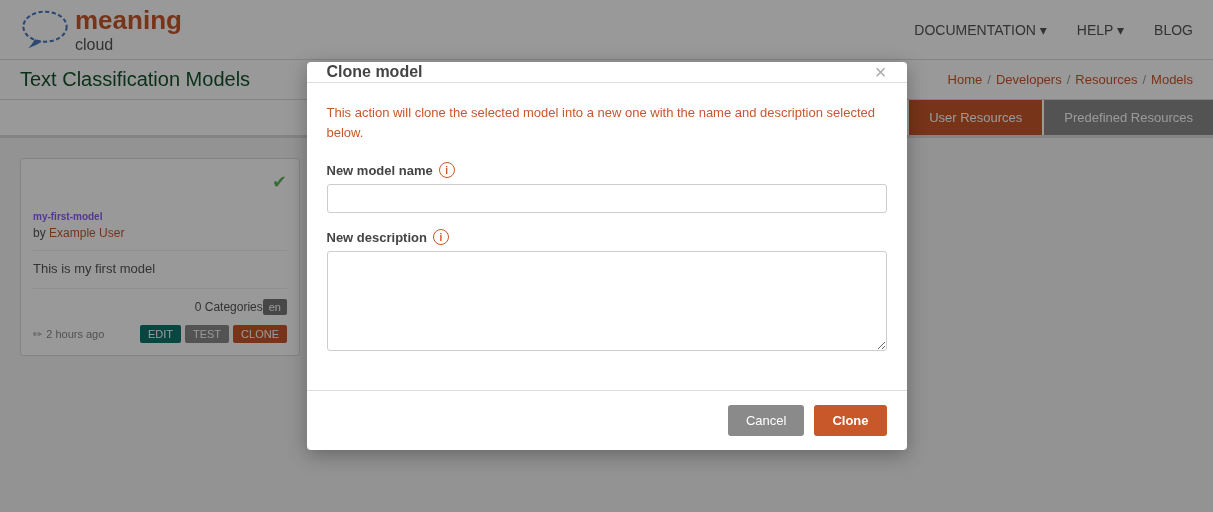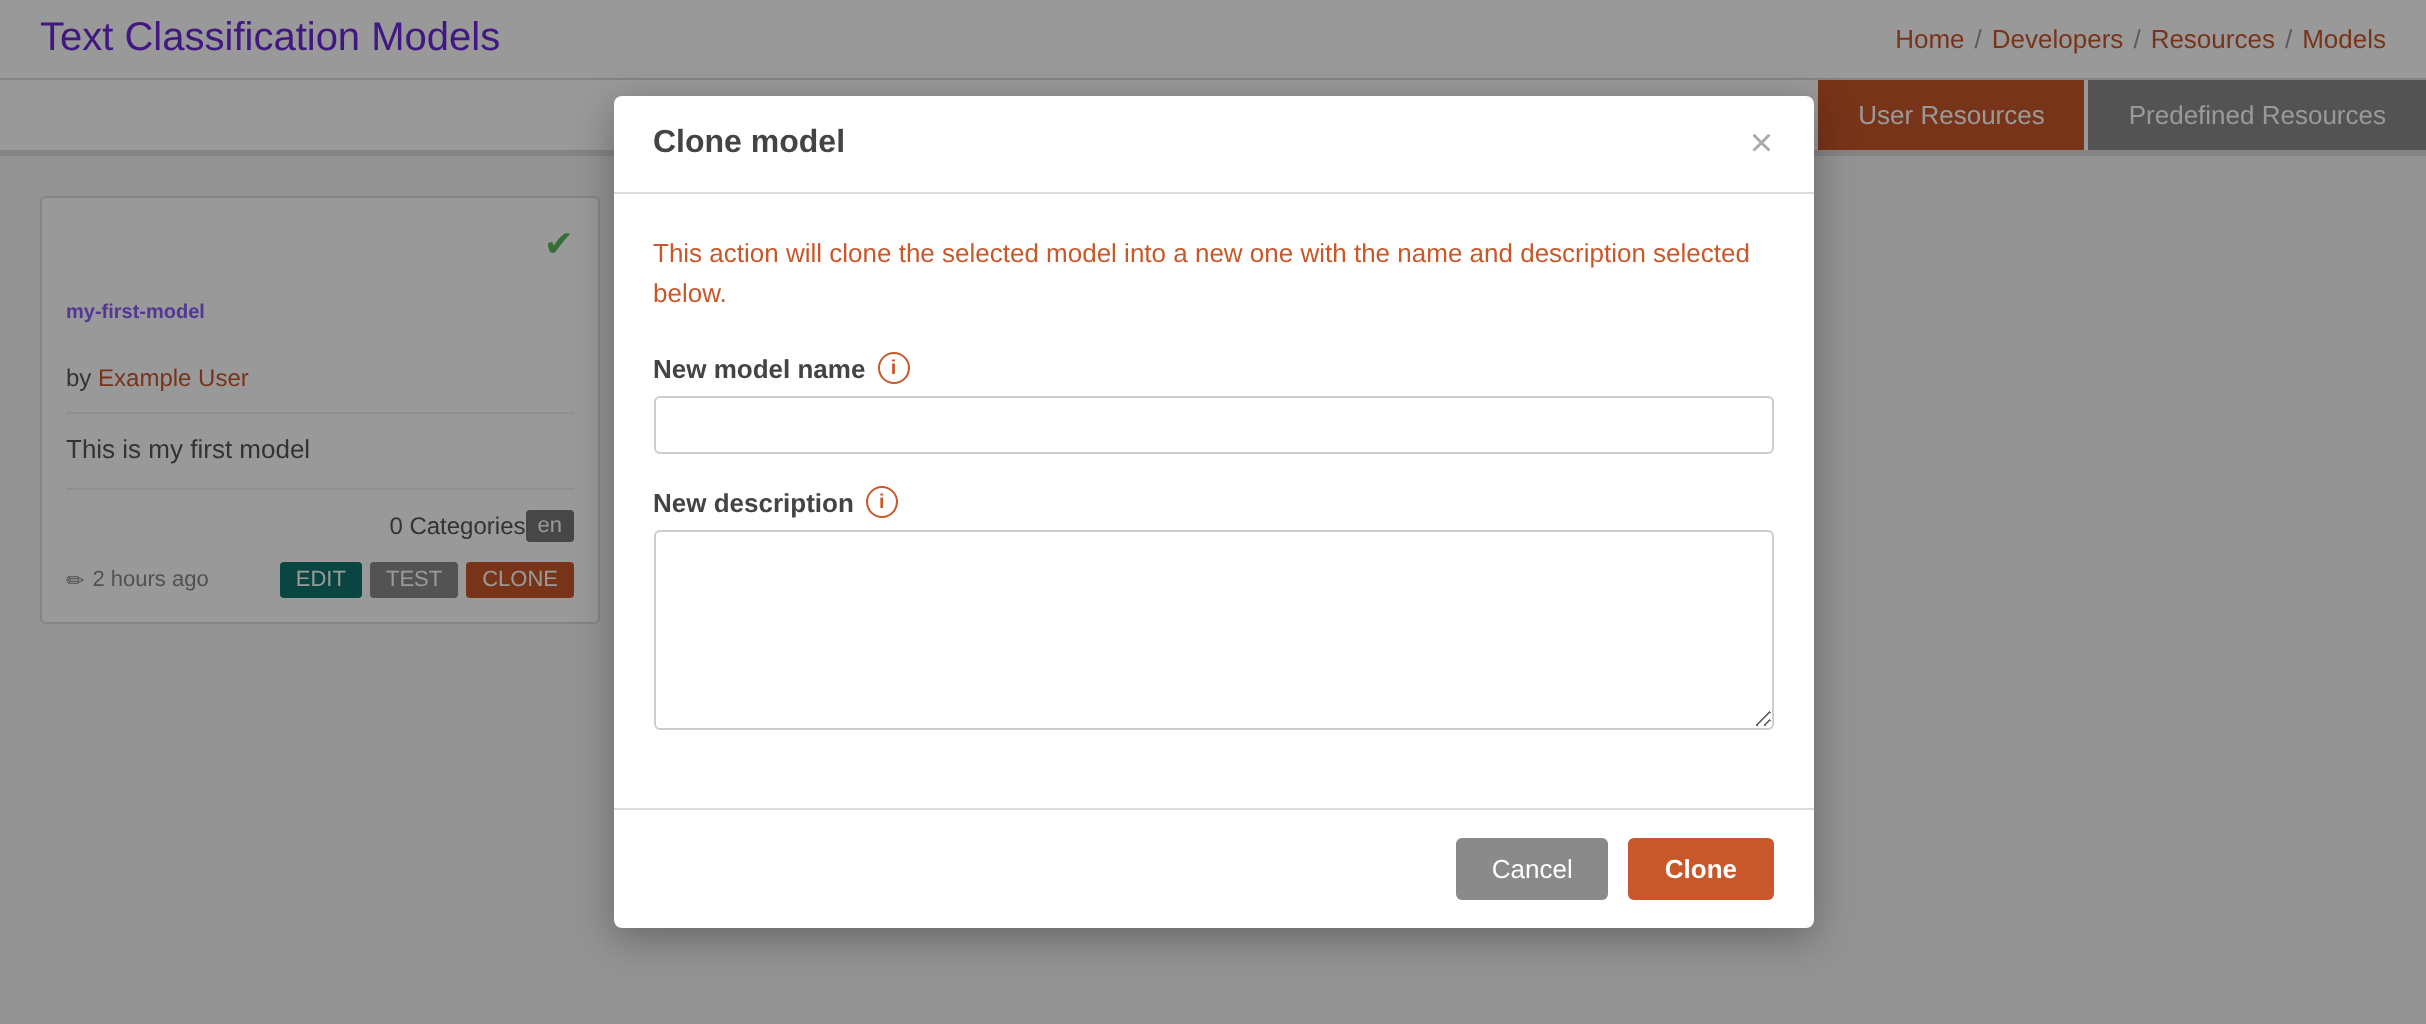--- a/index.html
+++ b/index.html
@@ -67,21 +67,21 @@
     .breadcrumb-bar {
       background: #fff;
       padding: 8px 20px;
       border-bottom: 1px solid #ddd;
       display: flex;
       align-items: center;
       justify-content: space-between;
     }
     .page-title {
       font-size: 20px;
-      color: #6d28d9;
+      color: #14532d;
       font-weight: normal;
     }
     .breadcrumb {
       display: flex;
       align-items: center;
       gap: 5px;
       color: #666;
       font-size: 13px;
       padding-left: 28px;
     }
@@ -141,21 +141,21 @@
     .model-check {
       position: absolute;
       top: 12px;
       right: 12px;
       color: #5cb85c;
       font-size: 18px;
     }
     .model-by {
       color: #555;
       font-size: 12px;
-      margin-top: 20px;
+      margin-top: 4px;
     }
     .model-by a {
       color: #c8572a;
       text-decoration: none;
     }
     .model-desc {
       color: #555;
       font-size: 13px;
       margin-top: 10px;
       padding-top: 10px;
@@ -220,21 +220,21 @@
 
     
     .modal {
       background: #fff;
       border-radius: 4px;
       width: 600px;
       box-shadow: 0 5px 20px rgba(0,0,0,0.3);
       position: relative;
     }
     .modal-header {
-      padding: 14px 20px;
+      padding: 0 20px;
       border-bottom: 1px solid #ddd;
       display: flex;
       justify-content: space-between;
       align-items: center;
     }
     .modal-title {
       font-size: 16px;
       color: #444;
       font-weight: bold;
     }
@@ -325,20 +325,41 @@
       cursor: pointer;
       font-size: 13px;
       font-weight: bold;
     }
   </style>
 </head>
 <body>
 
 <div class="page-bg">
 
+  <div class="header">
+    <div class="logo">
+      <svg class="logo-icon" viewBox="0 0 60 48">
+
+        <ellipse cx="30" cy="20" rx="26" ry="18" fill="none" stroke="#4a7abf" stroke-width="2.5" stroke-dasharray="5,3"></ellipse>
+
+        <path d="M18 35 Q14 42 10 46 Q20 42 26 38" fill="#4a7abf"></path>
+
+      </svg>
+      <div>
+        <span class="logo-text-meaning">meaning</span>
+        <br>
+        <span class="logo-text-cloud">cloud</span>
+      </div>
+    </div>
+    <div class="nav-items">
+      <span class="nav-item">DOCUMENTATION ▾</span>
+      <span class="nav-item">HELP ▾</span>
+      <span class="nav-item">BLOG</span>
+    </div>
+  </div>
 
   <div class="breadcrumb-bar">
     <div class="page-title">Text Classification Models</div>
     <div class="breadcrumb">
       <span class="breadcrumb-link">Home</span>
       <span class="breadcrumb-sep">/</span>
       <span class="breadcrumb-link">Developers</span>
       <span class="breadcrumb-sep">/</span>
       <span class="breadcrumb-link">Resources</span>
       <span class="breadcrumb-sep">/</span>

